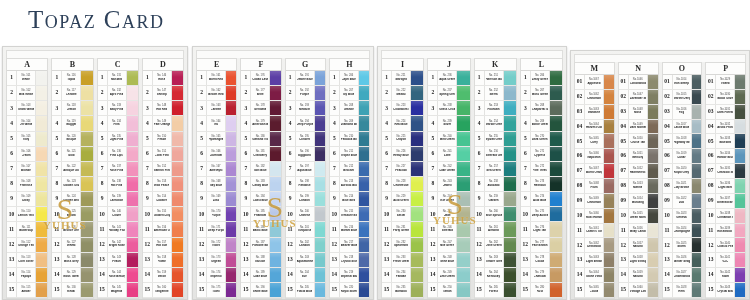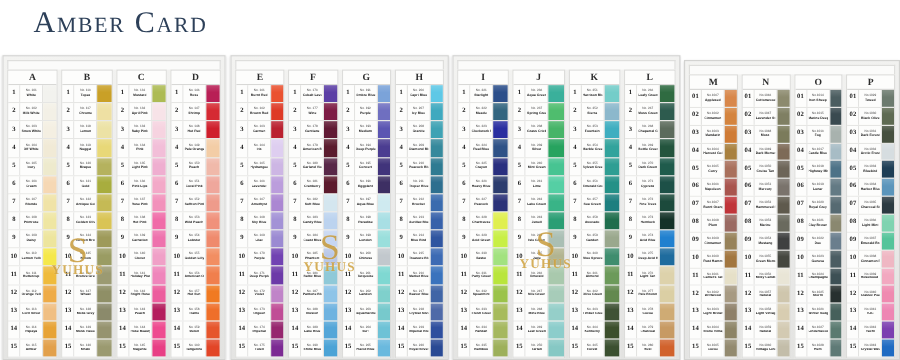--- a/index.html
+++ b/index.html
@@ -113,21 +113,21 @@
   .wm .swan{font-size:30px;line-height:.8;color:#c79a3a;font-family:"Liberation Serif",serif;
     text-shadow:0 0 1px rgba(255,255,255,.55);}
   .wm .wt{
     font-family:"Liberation Serif",serif;font-weight:700;font-size:11px;letter-spacing:1px;
     color:#cfa23f;text-shadow:0 0 1px rgba(255,255,255,.5);margin-top:-2px;
   }
 </style>
 </head>
 <body>
 
-<div id="page-title">Amber Card</div>
+<div id="page-title">Topaz Card</div>
 
 <div id="boards-root">
     <div class="board" style="left: 2px; top: 46px; width: 186px; height: 254px;">
       <div class="board-inner">
         <div class="board-topstrip"></div>
         <div class="cols">
           <div class="col">
             <div class="col-head">A</div>
             <div class="rows">
               <div class="row">

